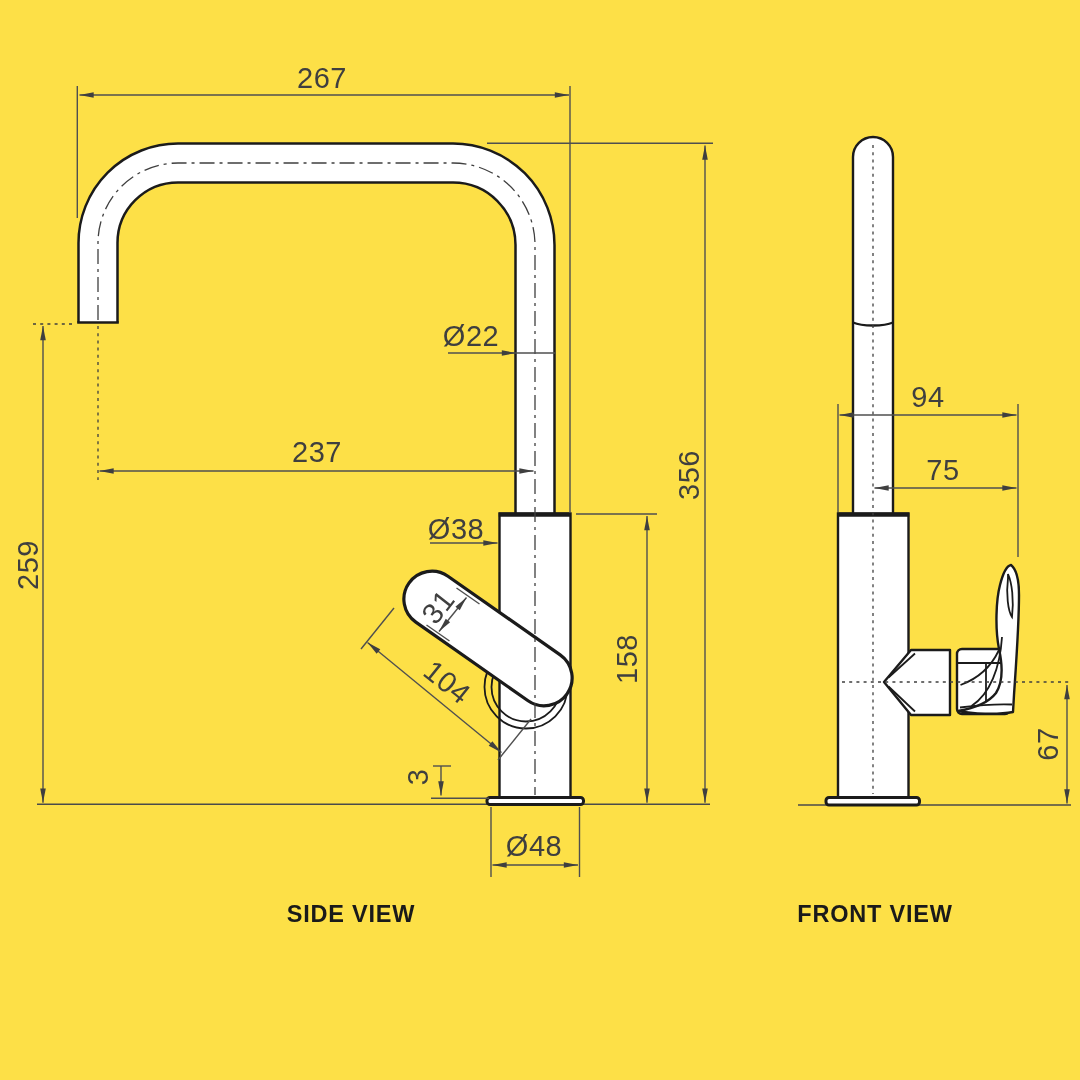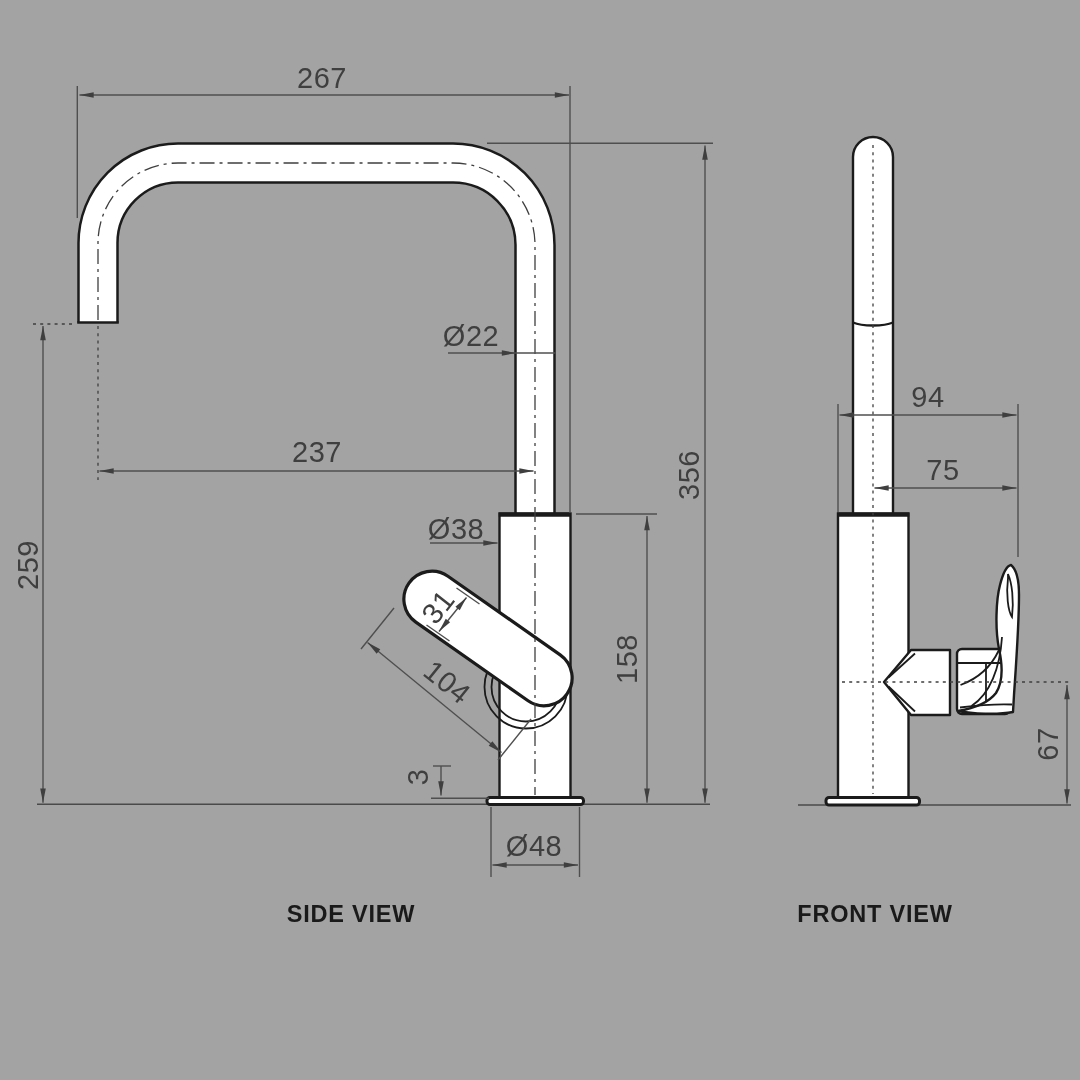--- a/index.html
+++ b/index.html
@@ -1,16 +1,16 @@
 <!DOCTYPE html>
 <html><head>
 <meta charset="utf-8">
 <style>
   html,body{margin:0;padding:0;background:#fff;}
-  #canvas{position:relative;width:1080px;height:1080px;background:#a3a3a3;overflow:hidden;
+  #canvas{position:relative;width:1080px;height:1080px;background:#fde047;overflow:hidden;
           font-family:"Liberation Sans", sans-serif;}
   svg{position:absolute;left:0;top:0;}
   .geo{stroke:#1b1b1b;fill:none;stroke-width:2.4;}
   .geow{stroke:#1b1b1b;fill:#ffffff;stroke-width:2.4;}
   .thick{stroke:#1b1b1b;stroke-width:4.4;fill:none;}
   .dim{stroke:#4f4f4f;stroke-width:1.4;fill:none;}
   .cl{stroke:#3f3f3f;stroke-width:1.3;fill:none;stroke-dasharray:15 5 3 5;}
   .dot{stroke:#3f3f3f;stroke-width:1.3;fill:none;stroke-dasharray:3 4.2;}
   .ground{stroke:#4a4a4a;stroke-width:1.6;fill:none;}
   .inner{stroke:#1b1b1b;stroke-width:1.8;fill:none;}

